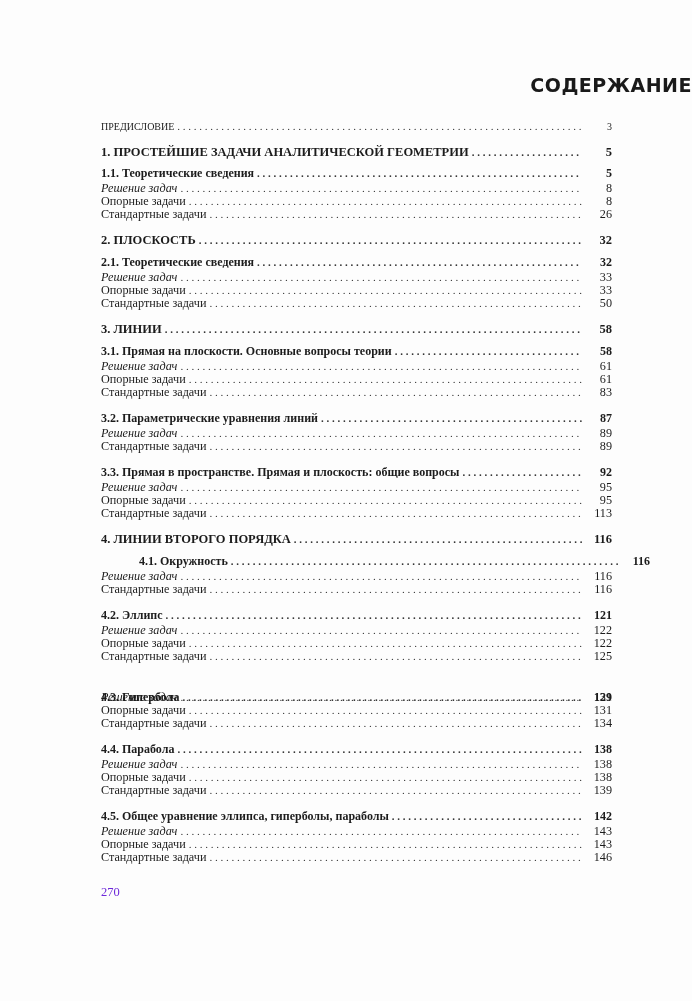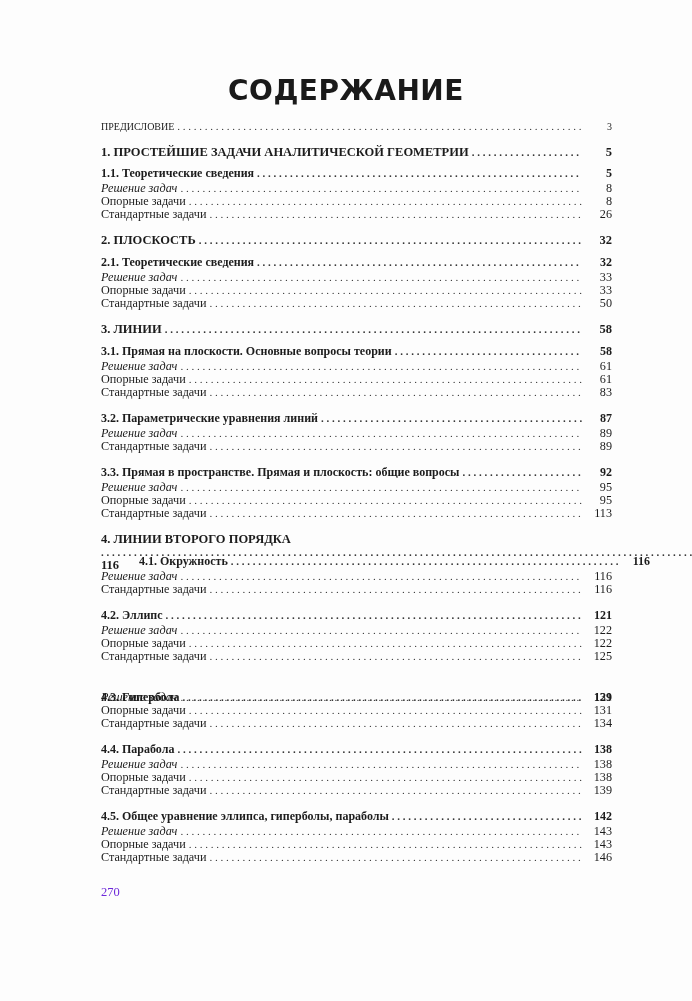--- a/index.html
+++ b/index.html
@@ -1,23 +1,23 @@
 <!DOCTYPE html>
 <html><head>
   <meta charset="utf-8">
   <style>
     html, body { margin: 0; padding: 0; }
     body {
       width: 692px; height: 1001px; background: #fdfdfd; position: relative; overflow: hidden;
       font-family: "Liberation Serif", "DejaVu Serif", serif; color: #1c1c1c;
     }
     .title {
-      position: absolute; left: 0; width: 692px; top: 74px; text-align: center;
+      position: absolute; left: 0; width: 692px; top: 74px; text-align: right;
       font-family: "DejaVu Sans", "Liberation Sans", sans-serif; font-weight: bold;
-      font-size: 28px; letter-spacing: 0.5px; color: #1a1a1a;
+      font-size: 19px; letter-spacing: 0.5px; color: #1a1a1a;
     }
     .toc { position: absolute; left: 101px; top: 0; width: 511px; }
     .row {
       position: absolute; left: 0; width: 511px; display: flex; align-items: baseline;
       font-size: 12.2px; line-height: 13px; white-space: nowrap;
     }
     .row .label { flex: 0 0 auto; padding-right: 3px; }
     .row .dots {
       flex: 1 1 auto; overflow: hidden; color: #333; font-size: 11px;
       letter-spacing: 2.6px;
@@ -149,21 +149,21 @@
     <div class="row item" style="top: 494px;">
       <span class="label">Опорные задачи</span>
       <span class="dots"></span>
       <span class="page">95</span>
     </div>
     <div class="row item" style="top: 507px;">
       <span class="label">Стандартные задачи</span>
       <span class="dots"></span>
       <span class="page">113</span>
     </div>
-    <div class="row chapter" style="top: 533px; flex-direction: column;">
+    <div class="row chapter" style="top: 533px;">
       <span class="label">4. ЛИНИИ ВТОРОГО ПОРЯДКА</span>
       <span class="dots"></span>
       <span class="page">116</span>
     </div>
     <div class="row section" style="top: 555px; margin-left: 38px;">
       <span class="label">4.1. Окружность</span>
       <span class="dots"></span>
       <span class="page">116</span>
     </div>
     <div class="row italic" style="top: 570px;">

